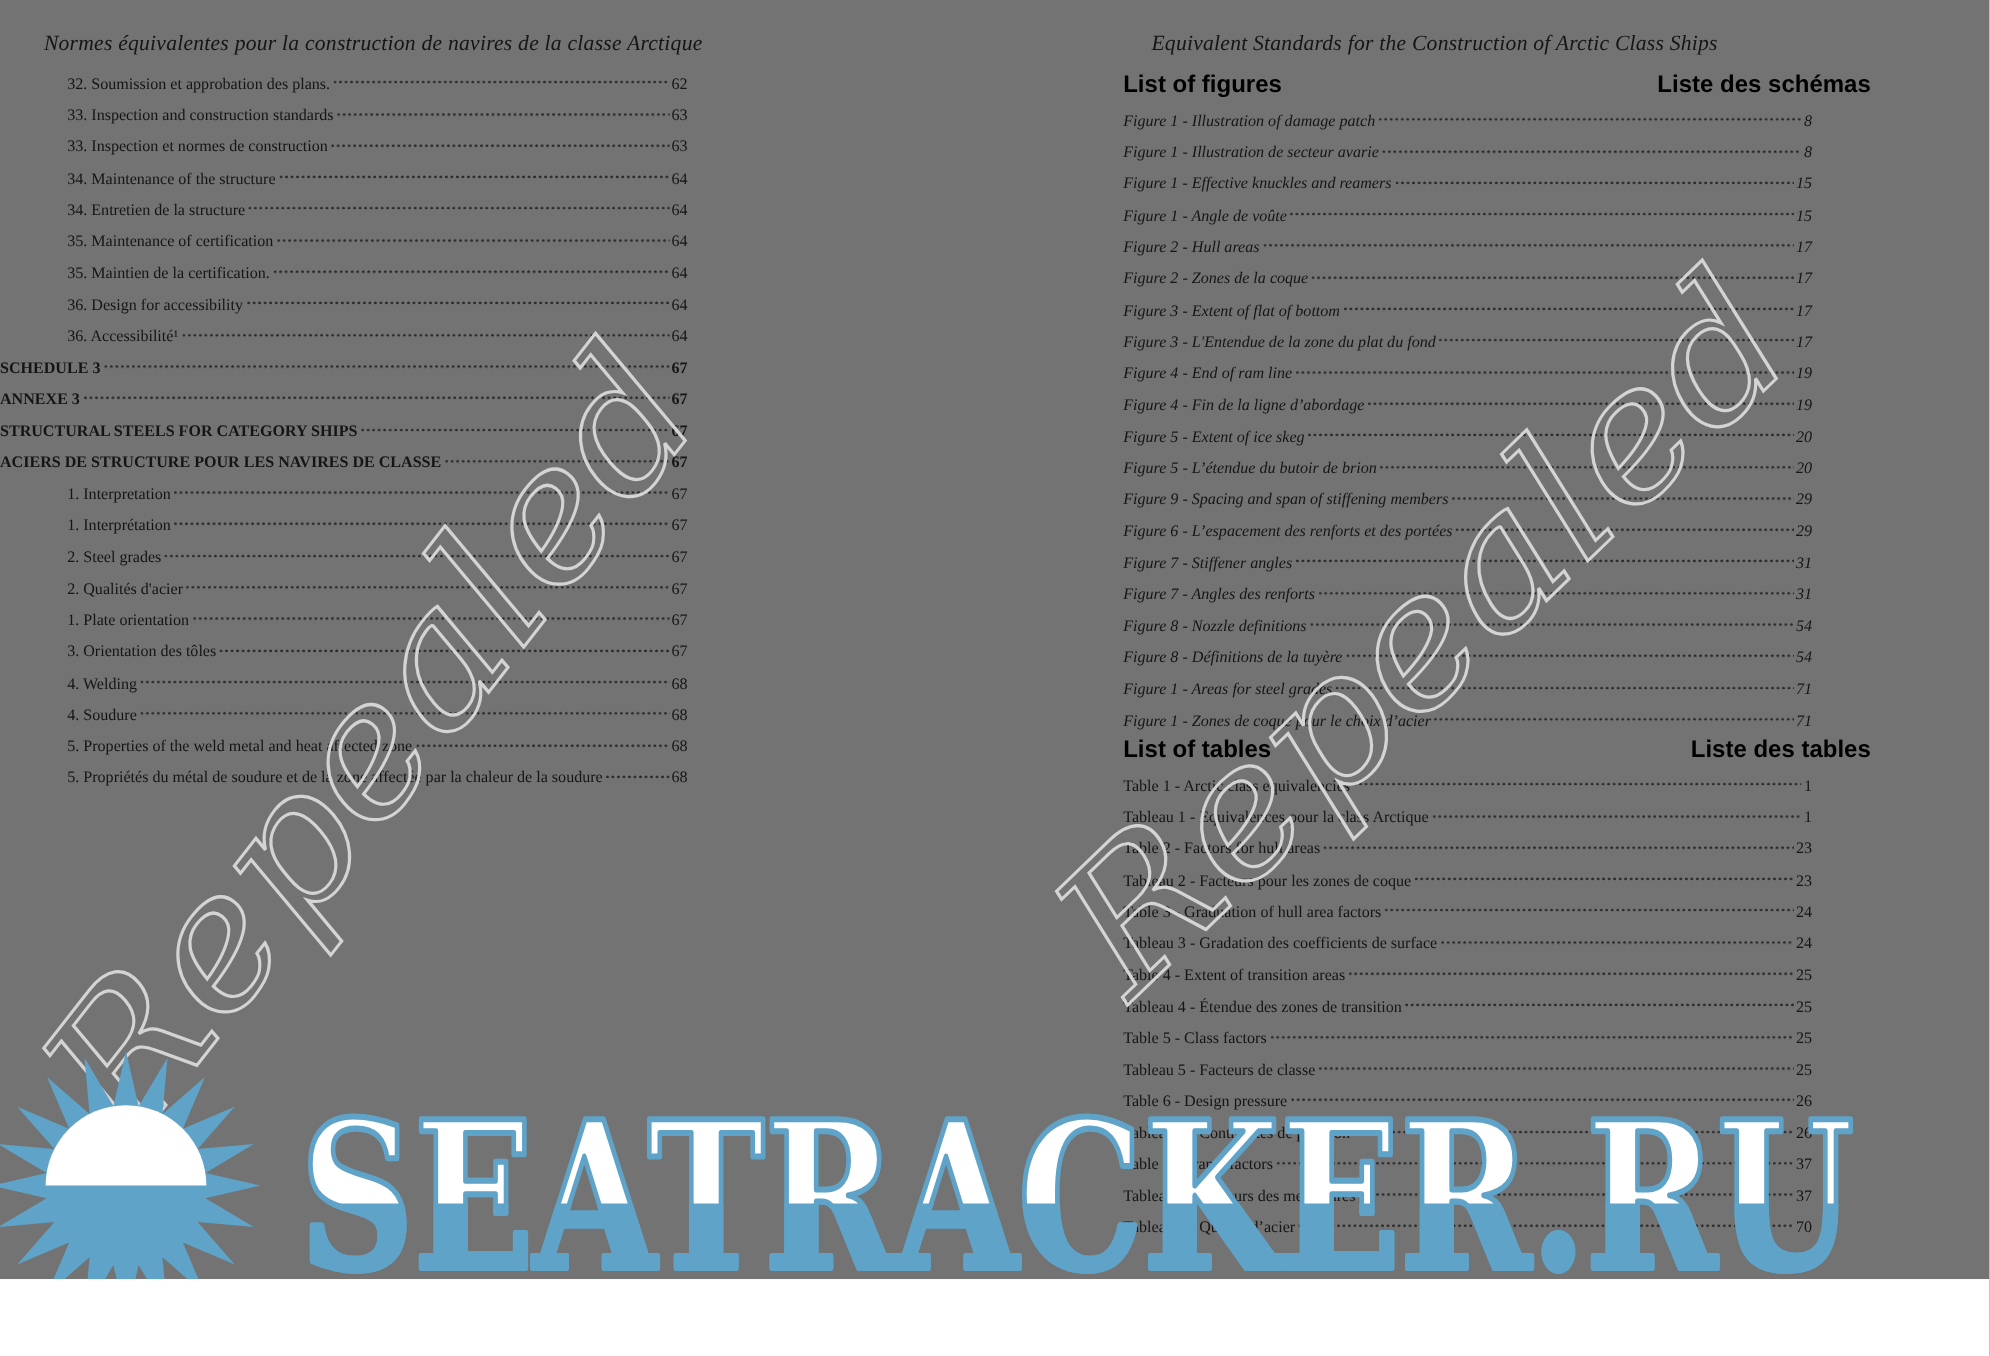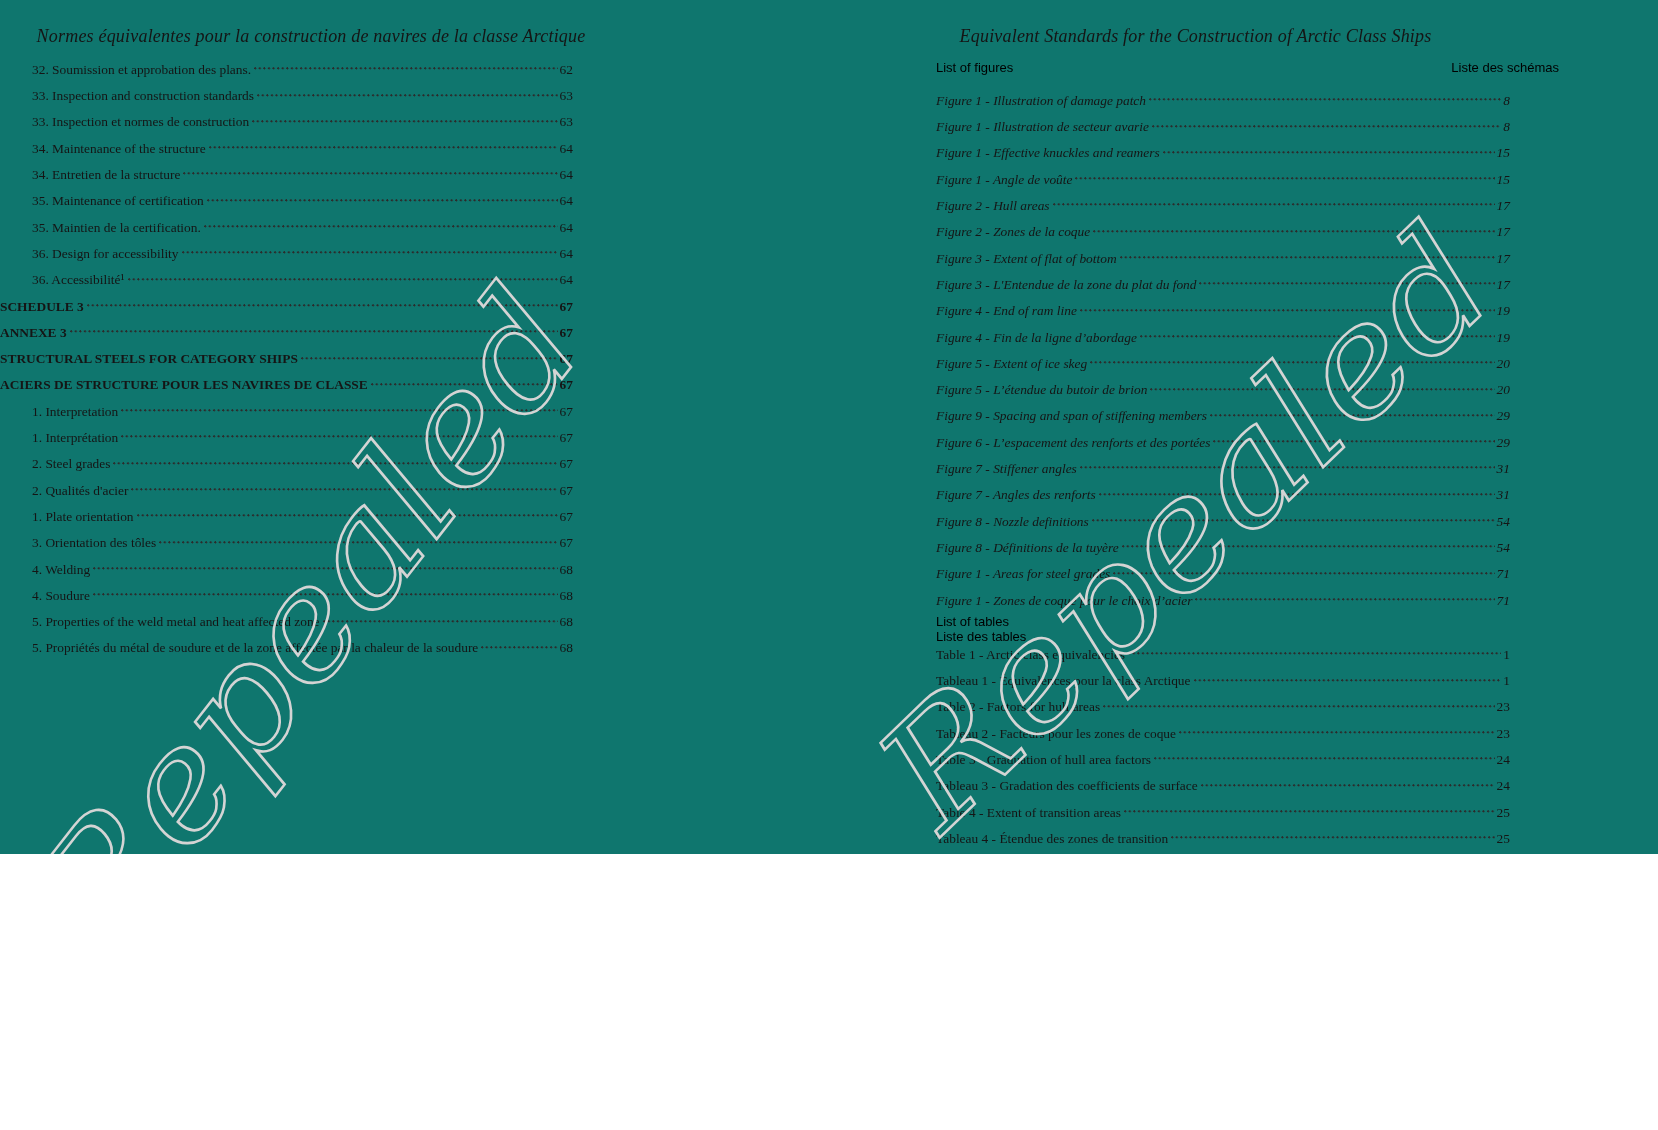--- a/index.html
+++ b/index.html
@@ -1,39 +1,39 @@
 <!DOCTYPE html>
 <html><head>
 <meta charset="utf-8">
 <style>
   html,body{margin:0;padding:0;background:#ffffff;}
-  .canvas{position:relative;width:1658px;height:854px;background:#0f766e;overflow:hidden;
+  .canvas{position:relative;width:1658px;height:1066px;background:#737373;overflow:hidden;
           font-family:"Liberation Serif",serif;color:#151515;}
   .page-title{position:absolute;top:26px;margin:0;font-style:italic;font-weight:normal;
               font-size:18px;text-align:center;letter-spacing:.2px;}
   #left-title{left:0;width:622px;}
   #right-title{left:884px;width:623px;}
   .toc{position:absolute;}
   #left-toc{left:0;top:55px;width:573px;}
   #figures-toc{left:936px;top:86px;width:574px;font-style:italic;}
   #tables-toc{left:936px;top:640px;width:574px;}
   .toc-row{display:flex;align-items:flex-end;height:26.3px;box-sizing:border-box;
            padding-bottom:5px;font-size:13.4px;}
-  #left-toc .toc-row{padding-left:32px;}
+  #left-toc .toc-row{padding-left:56px;}
   #left-toc .toc-row.flush{padding-left:0;font-weight:bold;}
   .toc-label{white-space:nowrap;line-height:1;}
   .toc-page{white-space:nowrap;line-height:1;}
   .leader{flex:1 1 auto;min-width:8px;height:3px;margin:0 2px 6px 3px;
           background-image:radial-gradient(circle at 1.2px 1.4px,#2b2b2b 0.9px,rgba(0,0,0,0) 1.3px);
           background-size:4.6px 3px;background-repeat:repeat-x;}
   .list-heading{position:absolute;left:936px;width:623px;display:flex;
                 justify-content:space-between;font-family:"Liberation Sans",sans-serif;
-                font-weight:normal;font-size:13px;color:#000;}
+                font-weight:bold;font-size:20px;color:#000;}
   #figures-heading{top:60px;}
-  #tables-heading{top:614px;flex-direction:column;}
+  #tables-heading{top:614px;}
   .footer-item{position:absolute;font-size:13px;line-height:1;}
   #footer-v-left{left:2px;top:1112px;}
   #footer-date-left{left:558px;top:1112px;}
   #footer-date-right{left:937px;top:1112px;}
   #footer-v-right{left:1648px;top:1112px;}
   .overlay{position:absolute;left:0;top:0;pointer-events:none;}
 </style>
 </head>
 <body>
 

